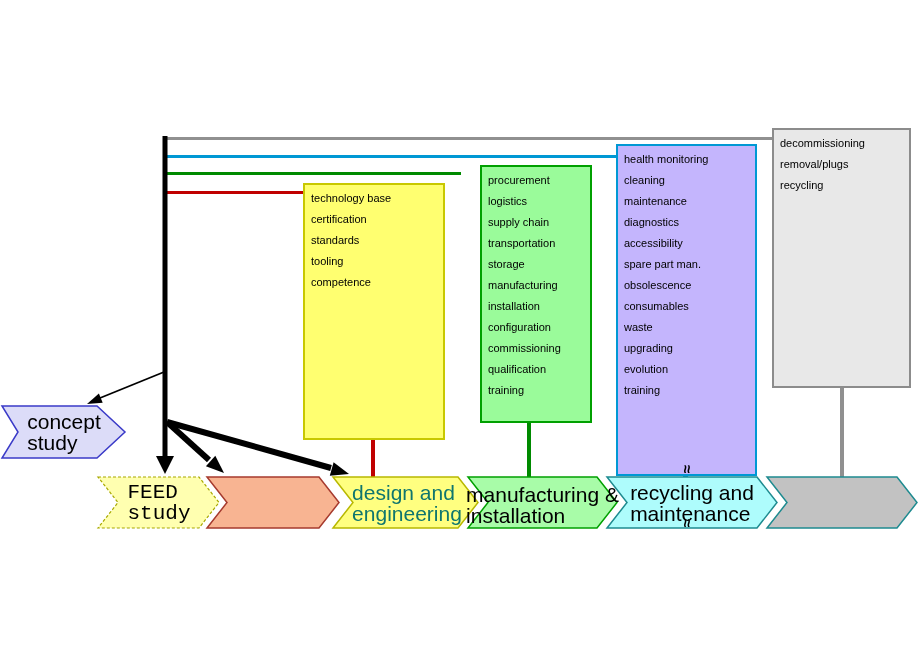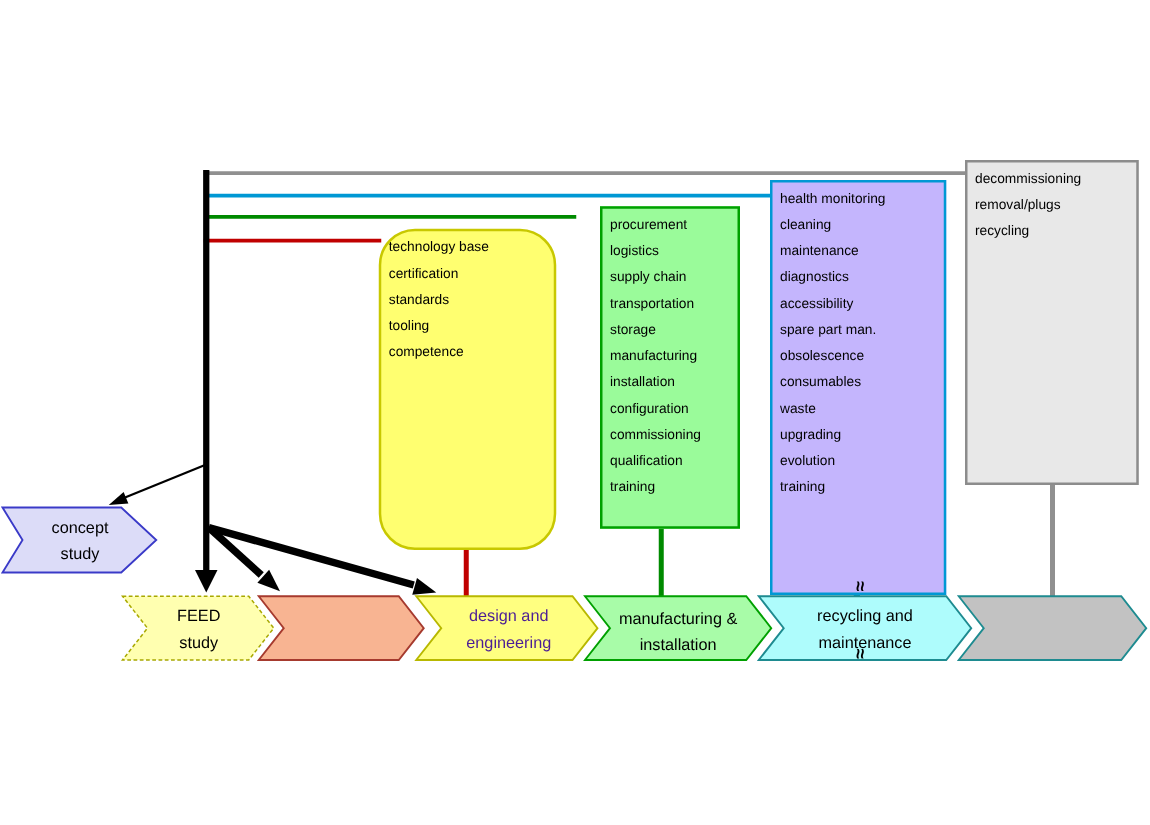--- a/index.html
+++ b/index.html
@@ -13,36 +13,36 @@
   #line-blue {left:165px;top:155px;width:452px;height:3px;background:#0098D4;}
   #line-green{left:165px;top:172px;width:296px;height:3px;background:#008A00;}
   #line-red  {left:163px;top:191px;width:142px;height:3px;background:#C00000;}
   
   #stem-red  {left:371px;top:440px;width:4px;height:37px;background:#C00000;}
   #stem-green{left:527px;top:423px;width:4px;height:54px;background:#008A00;}
   #stem-blue {left:683px;top:403px;width:5px;height:74px;background:#0098D4;}
   #stem-gray {left:840px;top:388px;width:4px;height:89px;background:#909090;}
   
   .box{position:absolute;border:2px solid;box-sizing:border-box;}
-  #box-yellow{left:303px;top:183px;width:142px;height:257px;background:#FFFF70;border-color:#C8C800;border-radius:29px;}
+  #box-yellow{left:303px;top:183px;width:142px;height:257px;background:#FFFF70;border-color:#C8C800;}
   #box-green {left:460px;top:165px;width:112px;height:258px;background:#9AFB9A;border-color:#00A000;margin-left:20px;}
   #box-cyan  {left:616px;top:144px;width:141px;height:332px;background:#c4b5fd;border-color:#0098D4;}
   #box-gray  {left:772px;top:128px;width:139px;height:260px;background:#E8E8E8;border-color:#8C8C8C;}
   .box-text{font-size:11px;line-height:21px;white-space:pre;padding:3px 2px 0 6px;}
   
   svg.overlay{position:absolute;left:0;top:0;width:920px;height:660px;}
   
   .phase-label{
     position:absolute;display:flex;align-items:center;justify-content:center;
-    text-align:center;font-size:13px;line-height:21px;white-space:pre;pointer-events:none;
+    font-size:21px;line-height:21px;white-space:pre;pointer-events:none;
   }
   #label-concept {left:14px; top:406px;width:100px;height:52px;}
-  #label-feed    {left:112px;top:477px;width:94px; height:51px;}
+  #label-feed    {left:112px;top:477px;width:94px; height:51px;font-family:Liberation Mono, monospace;}
   #label-tender  {left:221px;top:477px;width:94px; height:51px;}
-  #label-design  {left:348px;top:477px;width:118px;height:51px;color:#4c1d95;}
+  #label-design  {left:348px;top:477px;width:118px;height:51px;color:#0f766e;}
   #label-manu    {left:480px;top:477px;width:125px;height:56px;}
   #label-oper    {left:621px;top:477px;width:142px;height:51px;}
   #label-disposal{left:781px;top:477px;width:122px;height:51px;}
   
   .break-mark{
     position:absolute;font-size:15px;font-weight:bold;letter-spacing:-1px;
     transform:rotate(90deg);line-height:1;pointer-events:none;
   }
   #break-top{left:684px;top:461px;}
   #break-bottom{left:684px;top:515px;}

